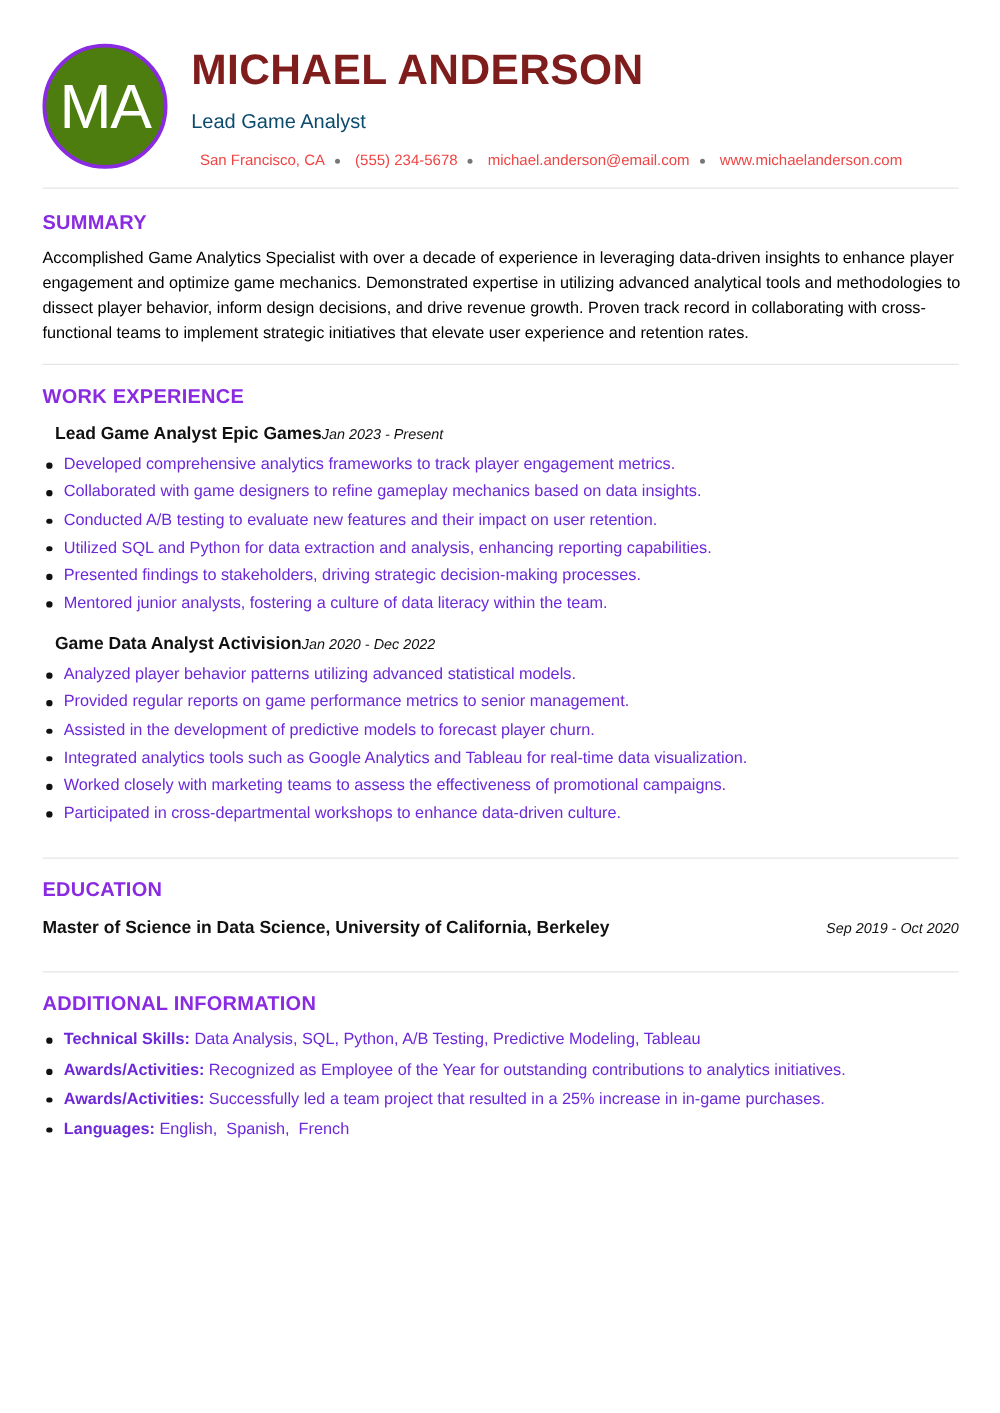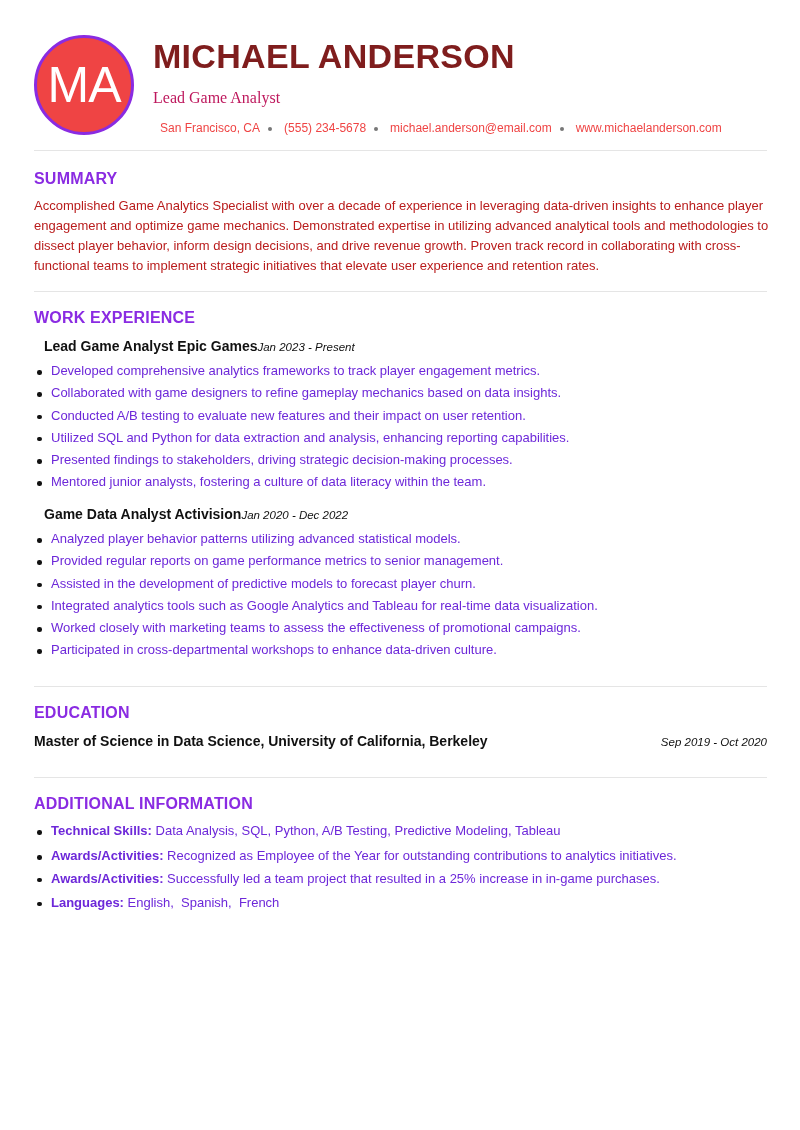--- a/index.html
+++ b/index.html
@@ -6,48 +6,48 @@
   body {
     width: 800px; height: 1130px; position: relative; overflow: hidden;
     font-family: "Liberation Sans", "DejaVu Sans", sans-serif; color: #111111;
   }
   .page { position: absolute; left: 34px; top: 0; width: 733px; }
 
   
   .header { position: relative; height: 150px; }
   .avatar {
     position: absolute; left: 0; top: 35px; width: 100px; height: 100px;
-    border-radius: 50%; background: #ef4444; border: 3px solid #8a2be2;
+    border-radius: 50%; background: #4d7c0f; border: 3px solid #8a2be2;
     box-sizing: border-box; display: flex; align-items: center; justify-content: center;
     color: #ffffff; font-size: 50px; font-weight: 400; letter-spacing: -1px;
   }
   .name {
     position: absolute; left: 119px; top: 37px; margin: 0;
     font-size: 34px; font-weight: 700; color: #7f1d1d; letter-spacing: 0.3px;
   }
   .job-title {
-    position: absolute; left: 119px; top: 89px; font-size: 16px; color: #be185d; font-family: Liberation Serif, serif;
+    position: absolute; left: 119px; top: 89px; font-size: 16px; color: #0c4a6e;
   }
   .contact {
     position: absolute; left: 126px; top: 121px; font-size: 12px; color: #ef4444;
     display: flex; align-items: center; white-space: nowrap;
   }
   .contact .item { display: inline-block; }
   .contact .dot {
     display: inline-block; width: 4px; height: 4px; border-radius: 50%;
     background: #777777; margin: 0 12px 0 8px; position: relative; top: 1px;
   }
   .divider { position: absolute; left: 0; width: 733px; height: 1px; background: #e5e5e5; }
 
   .section-title {
     position: absolute; left: 0; margin: 0; font-size: 16px; font-weight: 700;
     color: #8a2be2; letter-spacing: 0.2px;
   }
   .summary-text {
-    position: absolute; left: 0; width: 735px; font-size: 13px; line-height: 20px; color: #b91c1c;
+    position: absolute; left: 0; width: 735px; font-size: 13px; line-height: 20px; color: #000000;
   }
 
   .job-head {
     position: absolute; left: 10px; width: 733px; display: flex; justify-content: flex-start;
     align-items: baseline;
   }
   .job-head .role { font-size: 14px; font-weight: 700; color: #111; }
   .job-head .dates { font-size: 11.5px; font-style: italic; color: #111; }
 
   ul.bullets {

